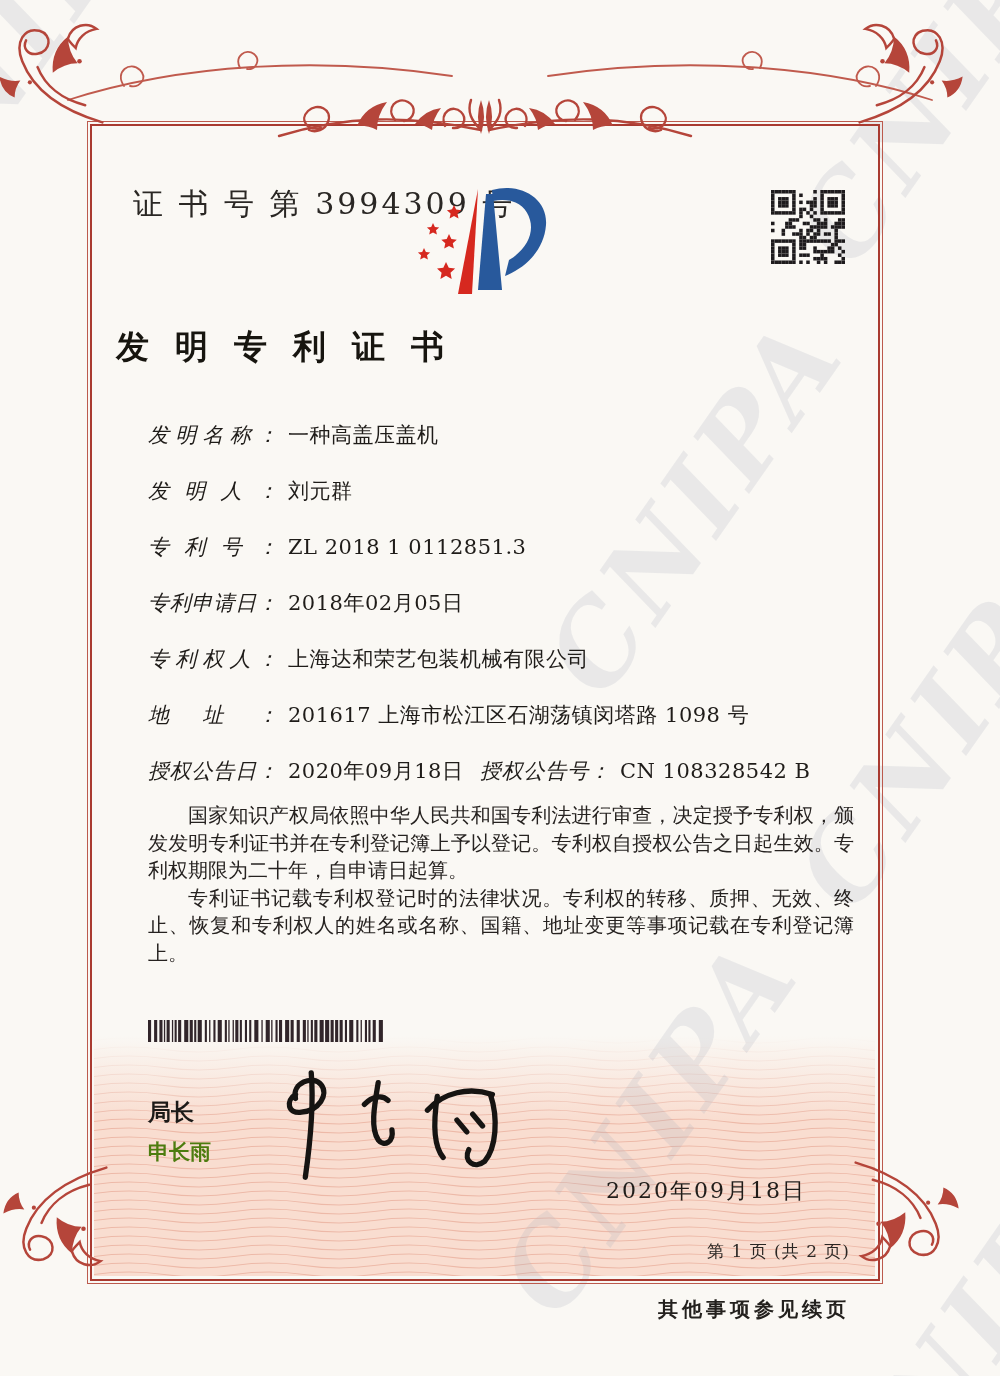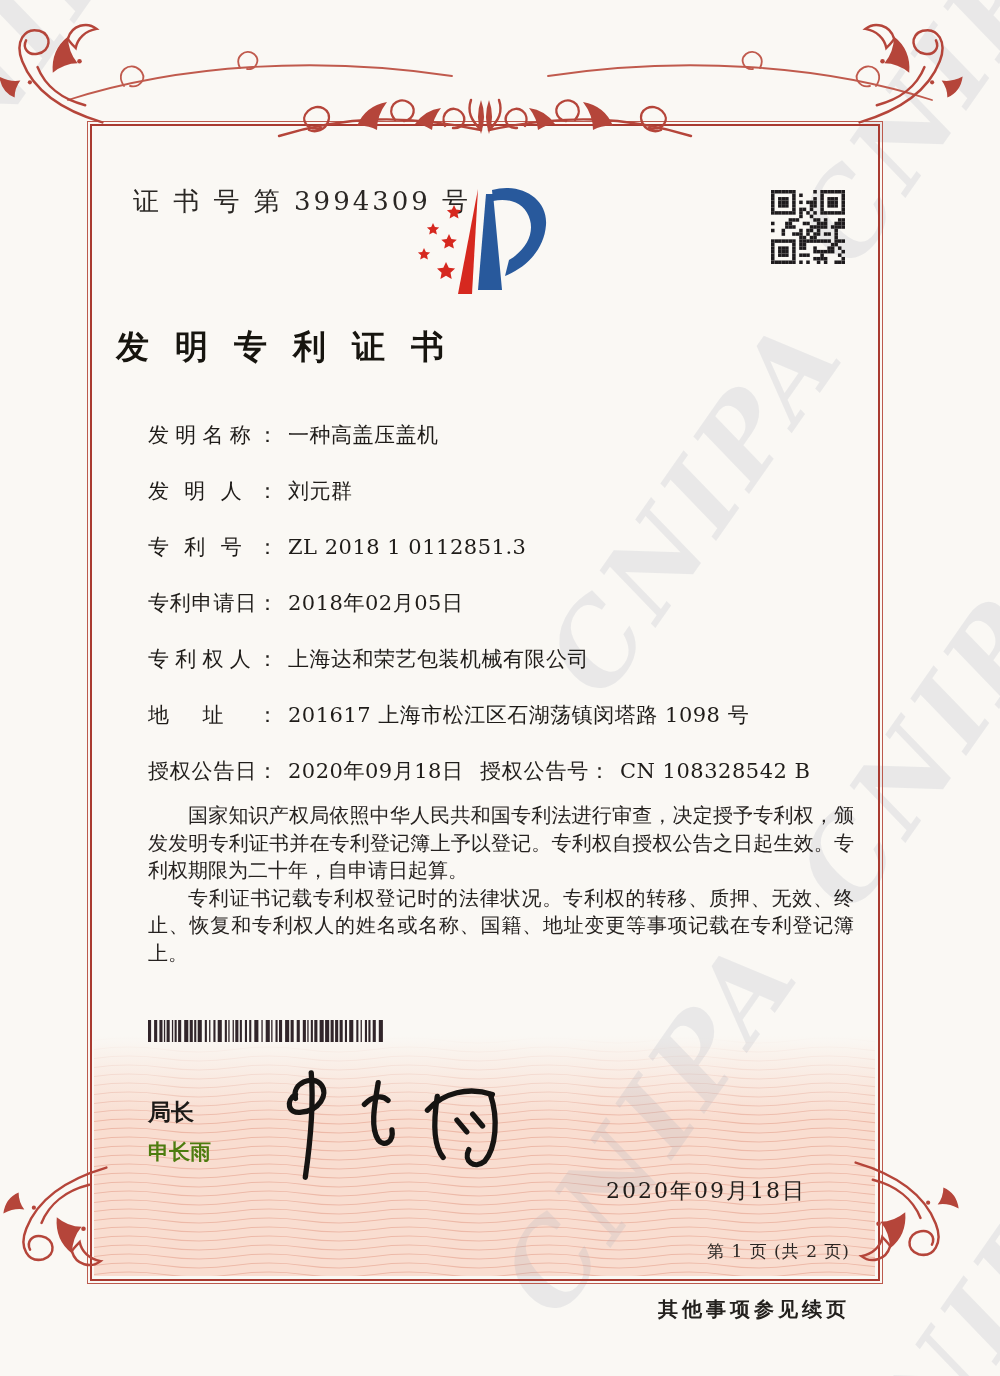--- a/index.html
+++ b/index.html
@@ -31,34 +31,34 @@
 
   .pink-band{position:absolute;left:94px;top:1036px;width:781px;height:240px;}
 
   .deco{position:absolute;}
   .corner{width:124px;height:124px;}
   .corner.tr{transform:scaleX(-1);}
   .corner.bl{transform:scaleY(-1);}
   .corner.br{transform:scale(-1,-1);}
 
   
-  .cert-no{position:absolute;left:133px;top:184px;font-size:26px;letter-spacing:3px;color:#2a2724;}
+  .cert-no{position:absolute;left:133px;top:184px;font-size:30px;letter-spacing:3px;color:#2a2724;}
   .logo{position:absolute;left:414px;top:178px;width:158px;height:122px;}
   .qr{position:absolute;left:771px;top:190px;width:74px;height:74px;}
   .title{
     position:absolute;left:90px;top:300px;width:786px;text-align:left;
     font-size:33px;font-weight:700;letter-spacing:26px;padding-left:26px;box-sizing:border-box;
     color:#17150f;
     margin-top:25px;
   }
 
   
   .fields{position:absolute;left:148px;top:420px;width:706px;font-size:21px;color:#1f1c19;}
   .field-row{position:relative;height:56px;line-height:30px;}
-  .flabel{display:inline-block;width:130px;text-align:justify;text-align-last:justify;vertical-align:top;}
+  .flabel{display:inline-block;width:130px;text-align:justify;text-align-last:justify;vertical-align:top;font-style:italic;}
   .fvalue{padding-left:10px;letter-spacing:.5px;}
   .grant-col{position:absolute;left:332px;top:0;}
 
   
   .body-text{
     position:absolute;left:148px;top:802px;width:706px;font-size:20px;line-height:27.5px;
     text-align:justify;color:#262220;
   }
   .body-text p{margin:0;text-indent:2em;}
 

